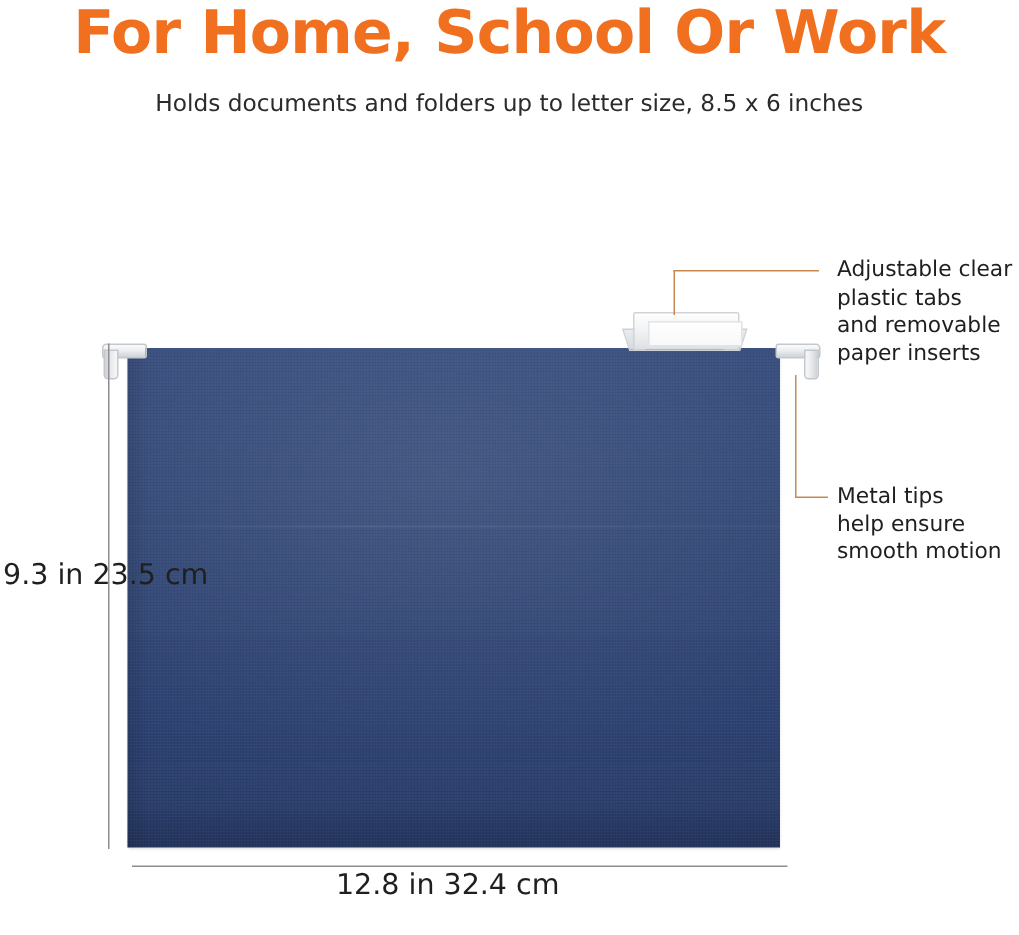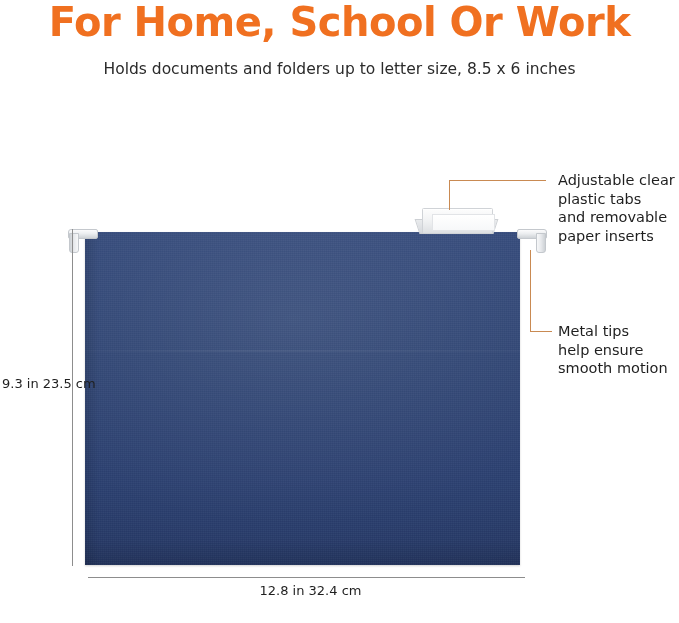--- a/index.html
+++ b/index.html
@@ -182,32 +182,32 @@
     position: absolute;
     left: 88px;
     top: 577px;
     width: 437px;
     height: 1px;
     background: #8d8d8d;
   }
   .dim-label {
     position: absolute;
     color: #1f1f1f;
-    font-size: 13px;
+    font-size: 19px;
     line-height: 19px;
     white-space: nowrap;
   }
   .dim-label-v {
     left: 2px;
     top: 374px;
     width: 64px;
     text-align: right;
   }
   .dim-label-h {
-    left: 92px;
+    left: 80px;
     top: 581px;
     width: 437px;
     text-align: center;
   }
 
   
   .leader { position: absolute; background: #c98a52; }
   .leader-v { width: 1px; }
   .leader-h { height: 1px; }
 

